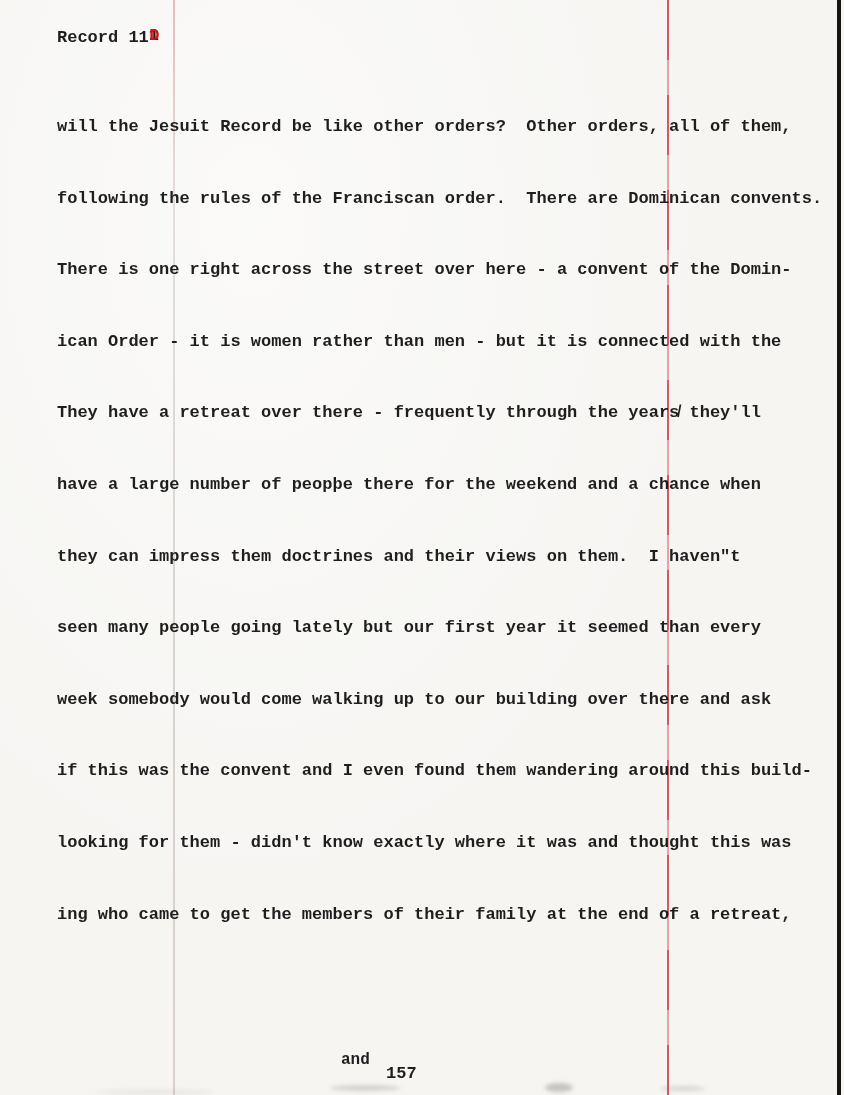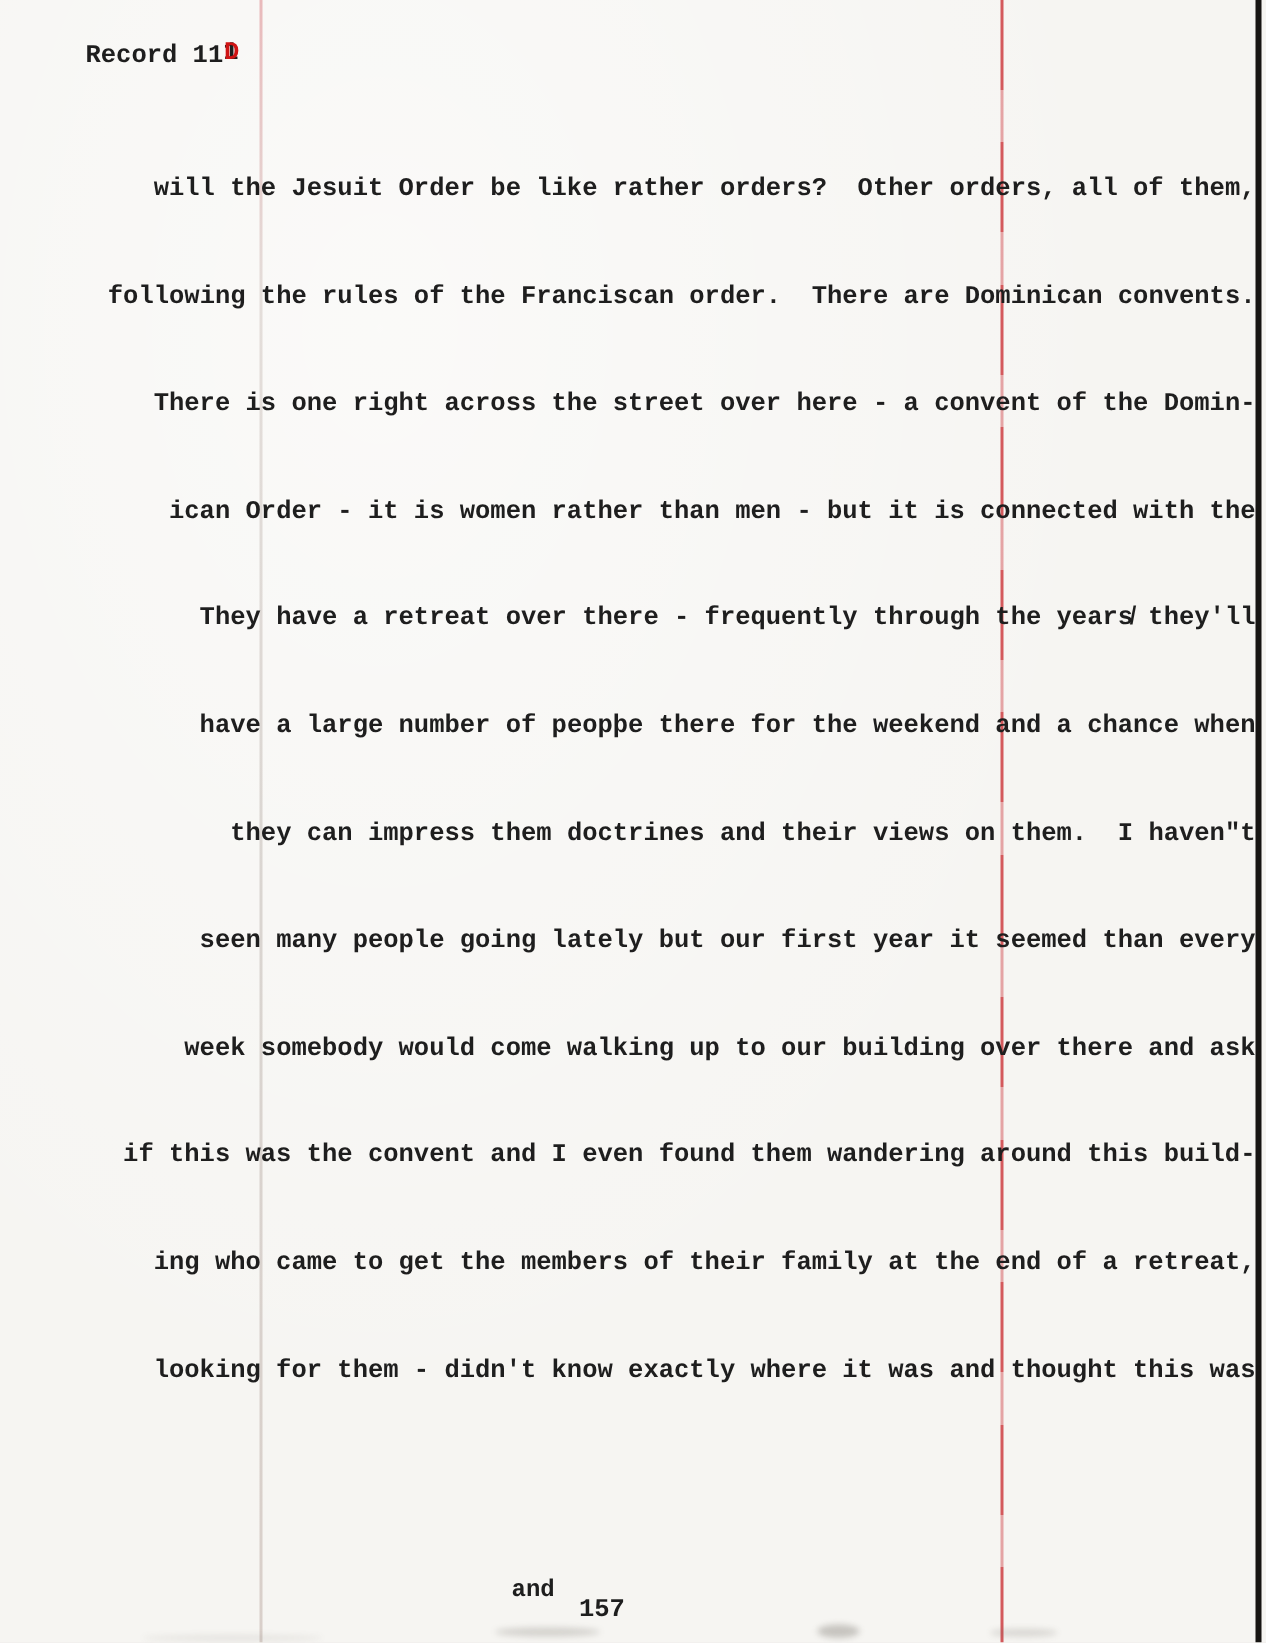--- a/index.html
+++ b/index.html
@@ -18,21 +18,20 @@
     color:#1e1e1e;
   }
   
   .typed{
     font-family:"Liberation Mono", monospace;
     font-weight:700;
     font-size:17px;
     color:#1e1e1e;
     white-space:pre;
     letter-spacing:0;
-    text-align:right;
   }
   .doc-header{
     position:absolute; top:27px; left:57px;
   }
   .overstrike-cell{
     position:relative; display:inline-block; width:10.2px; height:20px;
     vertical-align:bottom;
   }
   .overstrike-cell .black-char{position:absolute; left:0; top:-1px;}
   .overstrike-cell .red-char{position:absolute; left:0.5px; top:-1px; color:#cf1414;}
@@ -87,32 +86,32 @@
   <div class="edge-black"></div>
   <div class="smudge s1"></div>
   <div class="smudge s2"></div>
   <div class="smudge s3"></div>
   <div class="smudge s4"></div>
 
   <div class="typed doc-header"><span>Record 11</span><span class="overstrike-cell"><span class="black-char">1</span><span class="red-char">D</span></span>
   </div>
 
   <div class="typed doc-body">
-    <span class="line">will the Jesuit Order be like rather orders?  Other orders, all of them,</span>
+    <span class="line">will the Jesuit Record be like other orders?  Other orders, all of them,</span>
     <span class="line">following the rules of the Franciscan order.  There are Dominican convents.</span>
     <span class="line">There is one right across the street over here - a convent of the Domin-</span>
     <span class="line">ican Order - it is women rather than men - but it is connected with the</span>
     <span class="line">They have a retreat over there - frequently through the years̸ they'll</span>
     <span class="line">have a large number of peopþe there for the weekend and a chance when</span>
     <span class="line">they can impress them doctrines and their views on them.  I haven"t</span>
     <span class="line">seen many people going lately but our first year it seemed than every</span>
     <span class="line">week somebody would come walking up to our building over there and ask</span>
     <span class="line">if this was the convent and I even found them wandering around this build-</span>
+    <span class="line">looking for them - didn't know exactly where it was and thought this was</span>
     <span class="line">ing who came to get the members of their family at the end of a retreat,</span>
-    <span class="line">looking for them - didn't know exactly where it was and thought this was</span>
     
     
     
     
     
     
     
     
     
     

